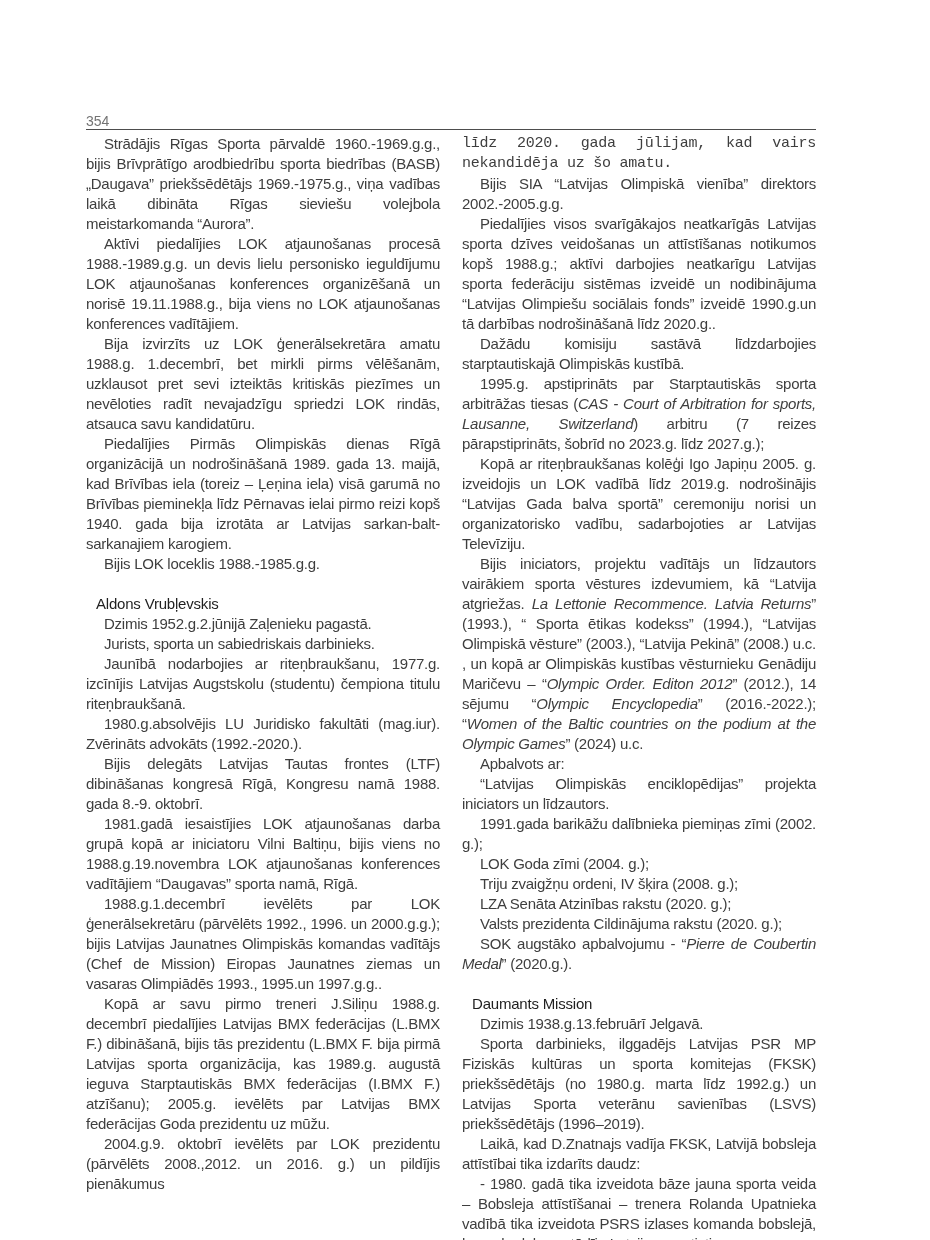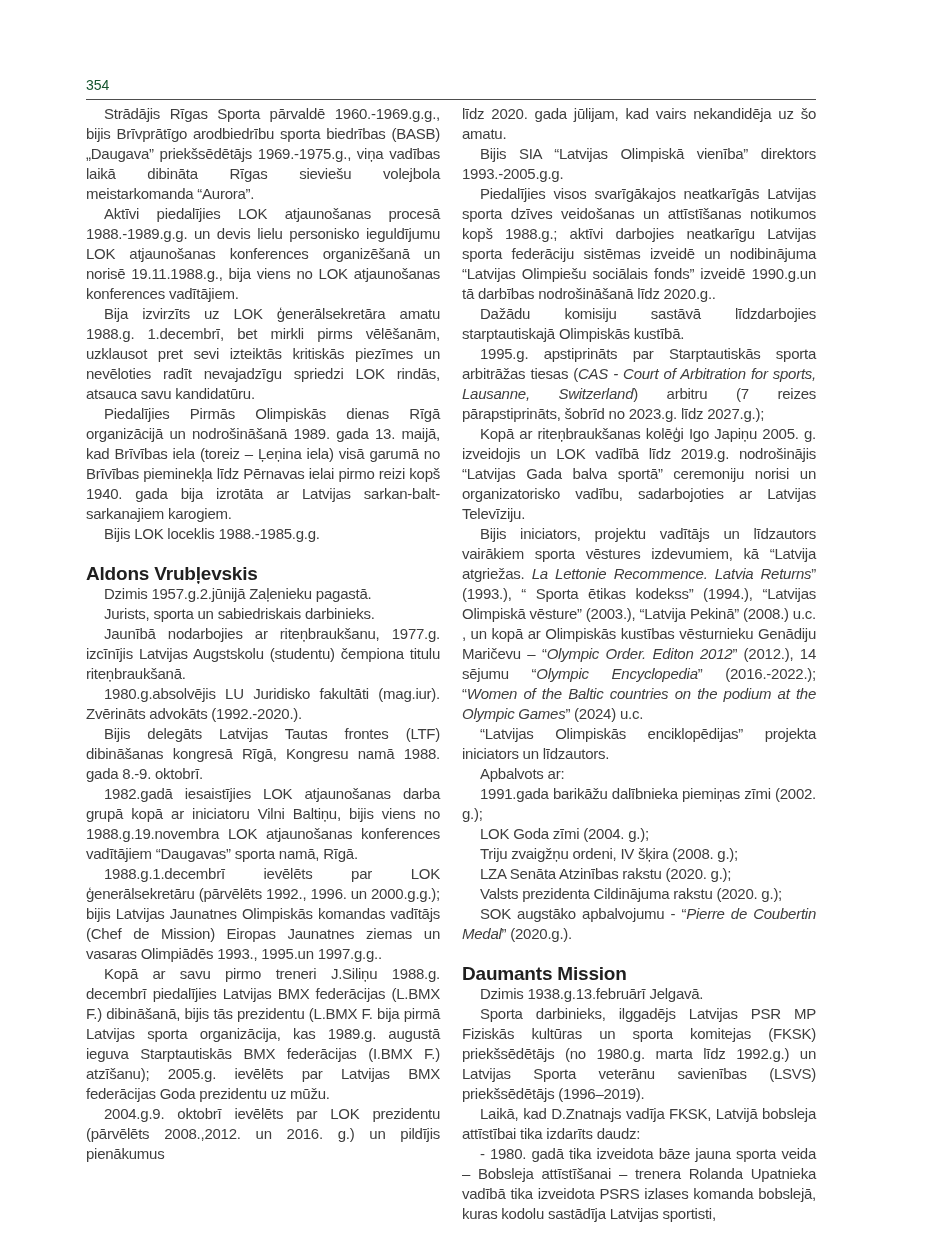--- a/index.html
+++ b/index.html
@@ -8,77 +8,77 @@
     font-family:"Liberation Sans", sans-serif;
     -webkit-font-smoothing:antialiased;
   }
   .page{
     box-sizing:border-box;
     width:930px;height:1240px;
     padding:78px 114px 0 86px;
     overflow:hidden;
   }
   .pagehead{
-    font-size:14px;line-height:15px;color:#14532d;
+    font-size:14px;line-height:15px;color:#737373;
     border-bottom:1.4px solid #4d4d4d;
-    padding-bottom:6px;margin-bottom:4px;
+    margin-bottom:4px;margin-top:36px;
   }
   .columns{
     display:flex;gap:22px;
   }
   .col{
     width:354px;
     font-size:15px;line-height:20px;letter-spacing:-0.25px;
     color:#3e3e3e;text-align:justify;
     hyphens:manual;
   }
   .col p{margin:0;text-indent:18px;}
-  .col p.cont{text-indent:0;}
+  .col p.cont{text-indent:0;font-family:Liberation Mono, monospace;}
   .col h3{
-    margin:20px 0 0 0;
-    font-size:19px;line-height:20px;
-    font-weight:bold;color:#1f1f1f;text-align:left;letter-spacing:-0.2px;
+    margin:20px 0 0 10px;
+    font-size:15px;line-height:20px;
+    font-weight:normal;color:#1f1f1f;text-align:left;letter-spacing:-0.2px;
   }
   .it{font-style:italic;}
 </style>
 </head>
 <body>
 
 <div class="page">
   <div class="pagehead">
     <span>354</span>
   </div>
   <div class="columns">
     <section class="col">
         <p><span>Strādājis Rīgas Sporta pārvaldē 1960.-1969.g.g., bijis Brīvprātīgo arodbiedrību sporta biedrības (BASB) „Daugava” priekšsēdētājs 1969.-1975.g., viņa vadības laikā dibināta Rīgas sieviešu volejbola meistarkomanda “Aurora”.</span></p>
         <p><span>Aktīvi piedalījies LOK atjaunošanas procesā 1988.-1989.g.g. un devis lielu personisko ieguldījumu LOK atjaunošanas konferences organizēšanā un norisē 19.11.1988.g., bija viens no LOK atjaunošanas konferences vadītājiem.</span></p>
         <p><span>Bija izvirzīts uz LOK ģenerālsekretāra amatu 1988.g. 1.decembrī, bet mirkli pirms vēlēšanām, uzklausot pret sevi izteiktās kritiskās piezīmes un nevēloties radīt nevajadzīgu spriedzi LOK rindās, atsauca savu kandidatūru.</span></p>
         <p><span>Piedalījies Pirmās Olimpiskās dienas Rīgā organizācijā un nodrošināšanā 1989. gada 13. maijā, kad Brīvības iela (toreiz – Ļeņina iela) visā garumā no Brīvības pieminekļa līdz Pērnavas ielai pirmo reizi kopš 1940. gada bija izrotāta ar Latvijas sarkan-balt-sarkanajiem karogiem.</span></p>
         <p><span>Bijis LOK loceklis 1988.-1985.g.g.</span></p>
         <h3><span>Aldons Vrubļevskis</span></h3>
-        <p><span>Dzimis 1957.g.2.jūnijā Zaļenieku pagastā.</span></p>
+        <p><span>Dzimis 1952.g.2.jūnijā Zaļenieku pagastā.</span></p>
         <p><span>Jurists, sporta un sabiedriskais darbinieks.</span></p>
         <p><span>Jaunībā nodarbojies ar riteņbraukšanu, 1977.g. izcīnījis Latvijas Augstskolu (studentu) čempiona titulu riteņbraukšanā.</span></p>
         <p><span>1980.g.absolvējis LU Juridisko fakultāti (mag.iur). Zvērināts advokāts (1992.-2020.).</span></p>
         <p><span>Bijis delegāts Latvijas Tautas frontes (LTF) dibināšanas kongresā Rīgā, Kongresu namā 1988. gada 8.-9. oktobrī.</span></p>
-        <p><span>1982.gadā iesaistījies LOK atjaunošanas darba grupā kopā ar iniciatoru Vilni Baltiņu, bijis viens no 1988.g.19.novembra LOK atjaunošanas konferences vadītājiem “Daugavas” sporta namā, Rīgā.</span></p>
+        <p><span>1981.gadā iesaistījies LOK atjaunošanas darba grupā kopā ar iniciatoru Vilni Baltiņu, bijis viens no 1988.g.19.novembra LOK atjaunošanas konferences vadītājiem “Daugavas” sporta namā, Rīgā.</span></p>
         <p><span>1988.g.1.decembrī ievēlēts par LOK ģenerālsekretāru (pārvēlēts 1992., 1996. un 2000.g.g.); bijis Latvijas Jaunatnes Olimpiskās komandas vadītājs (Chef de Mission) Eiropas Jaunatnes ziemas un vasaras Olimpiādēs 1993., 1995.un 1997.g.g..</span></p>
         <p><span>Kopā ar savu pirmo treneri J.Siliņu 1988.g. decembrī piedalījies Latvijas BMX federācijas (L.BMX F.) dibināšanā, bijis tās prezidentu (L.BMX F. bija pirmā Latvijas sporta organizācija, kas 1989.g. augustā ieguva Starptautiskās BMX federācijas (I.BMX F.) atzīšanu); 2005.g. ievēlēts par Latvijas BMX federācijas Goda prezidentu uz mūžu.</span></p>
         <p><span>2004.g.9. oktobrī ievēlēts par LOK prezidentu (pārvēlēts 2008.,2012. un 2016. g.) un pildījis pienākumus</span></p>
       </section>
     <section class="col">
         <p class="cont"><span>līdz 2020. gada jūlijam, kad vairs nekandidēja uz šo amatu.</span></p>
-        <p><span>Bijis SIA “Latvijas Olimpiskā vienība” direktors 1993.-2005.g.g.</span></p>
+        <p><span>Bijis SIA “Latvijas Olimpiskā vienība” direktors 2002.-2005.g.g.</span></p>
         <p><span>Piedalījies visos svarīgākajos neatkarīgās Latvijas sporta dzīves veidošanas un attīstīšanas notikumos kopš 1988.g.; aktīvi darbojies neatkarīgu Latvijas sporta federāciju sistēmas izveidē un nodibinājuma “Latvijas Olimpiešu sociālais fonds” izveidē 1990.g.un tā darbības nodrošināšanā līdz 2020.g..</span></p>
         <p><span>Dažādu komisiju sastāvā līdzdarbojies starptautiskajā Olimpiskās kustībā.</span></p>
         <p><span>1995.g. apstiprināts par Starptautiskās sporta arbitrāžas tiesas (</span><span class="it">CAS - Court of Arbitration for sports, Lausanne, Switzerland</span><span>) arbitru (7 reizes pārapstiprināts, šobrīd no 2023.g. līdz 2027.g.);</span></p>
         <p><span>Kopā ar riteņbraukšanas kolēģi Igo Japiņu 2005. g. izveidojis un LOK vadībā līdz 2019.g. nodrošinājis “Latvijas Gada balva sportā” ceremoniju norisi un organizatorisko vadību, sadarbojoties ar Latvijas Televīziju.</span></p>
         <p><span>Bijis iniciators, projektu vadītājs un līdzautors vairākiem sporta vēstures izdevumiem, kā “Latvija atgriežas. </span><span class="it">La Lettonie Recommence. Latvia Returns</span><span>” (1993.), “ Sporta ētikas kodekss” (1994.), “Latvijas Olimpiskā vēsture” (2003.), “Latvija Pekinā” (2008.) u.c. , un kopā ar Olimpiskās kustības vēsturnieku Genādiju Maričevu – “</span><span class="it">Olympic Order. Editon 2012</span><span>” (2012.), 14 sējumu “</span><span class="it">Olympic Encyclopedia</span><span>” (2016.-2022.); “</span><span class="it">Women of the Baltic countries on the podium at the Olympic Games</span><span>” (2024) u.c.</span></p>
+        <p><span>Apbalvots ar:</span></p>
         <p><span>“Latvijas Olimpiskās enciklopēdijas” projekta iniciators un līdzautors.</span></p>
-        <p><span>Apbalvots ar:</span></p>
         <p><span>1991.gada barikāžu dalībnieka piemiņas zīmi (2002. g.);</span></p>
         <p><span>LOK Goda zīmi (2004. g.);</span></p>
         <p><span>Triju zvaigžņu ordeni, IV šķira (2008. g.);</span></p>
         <p><span>LZA Senāta Atzinības rakstu (2020. g.);</span></p>
         <p><span>Valsts prezidenta Cildinājuma rakstu (2020. g.);</span></p>
         <p><span>SOK augstāko apbalvojumu - “</span><span class="it">Pierre de Coubertin Medal</span><span>” (2020.g.).</span></p>
         <h3><span>Daumants Mission</span></h3>
         <p><span>Dzimis 1938.g.13.februārī Jelgavā.</span></p>
         <p><span>Sporta darbinieks, ilggadējs Latvijas PSR MP Fiziskās kultūras un sporta komitejas (FKSK) priekšsēdētājs (no 1980.g. marta līdz 1992.g.) un Latvijas Sporta veterānu savienības (LSVS) priekšsēdētājs (1996–2019).</span></p>
         <p><span>Laikā, kad D.Znatnajs vadīja FKSK, Latvijā bobsleja attīstībai tika izdarīts daudz:</span></p>

